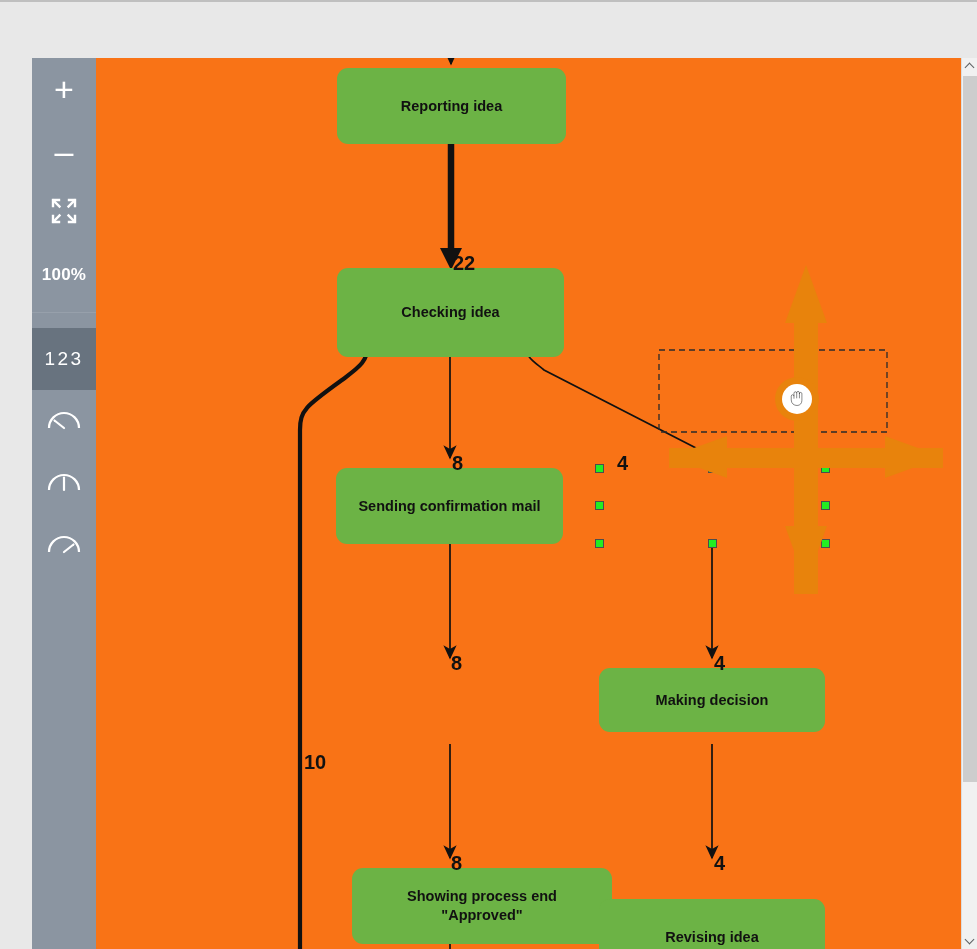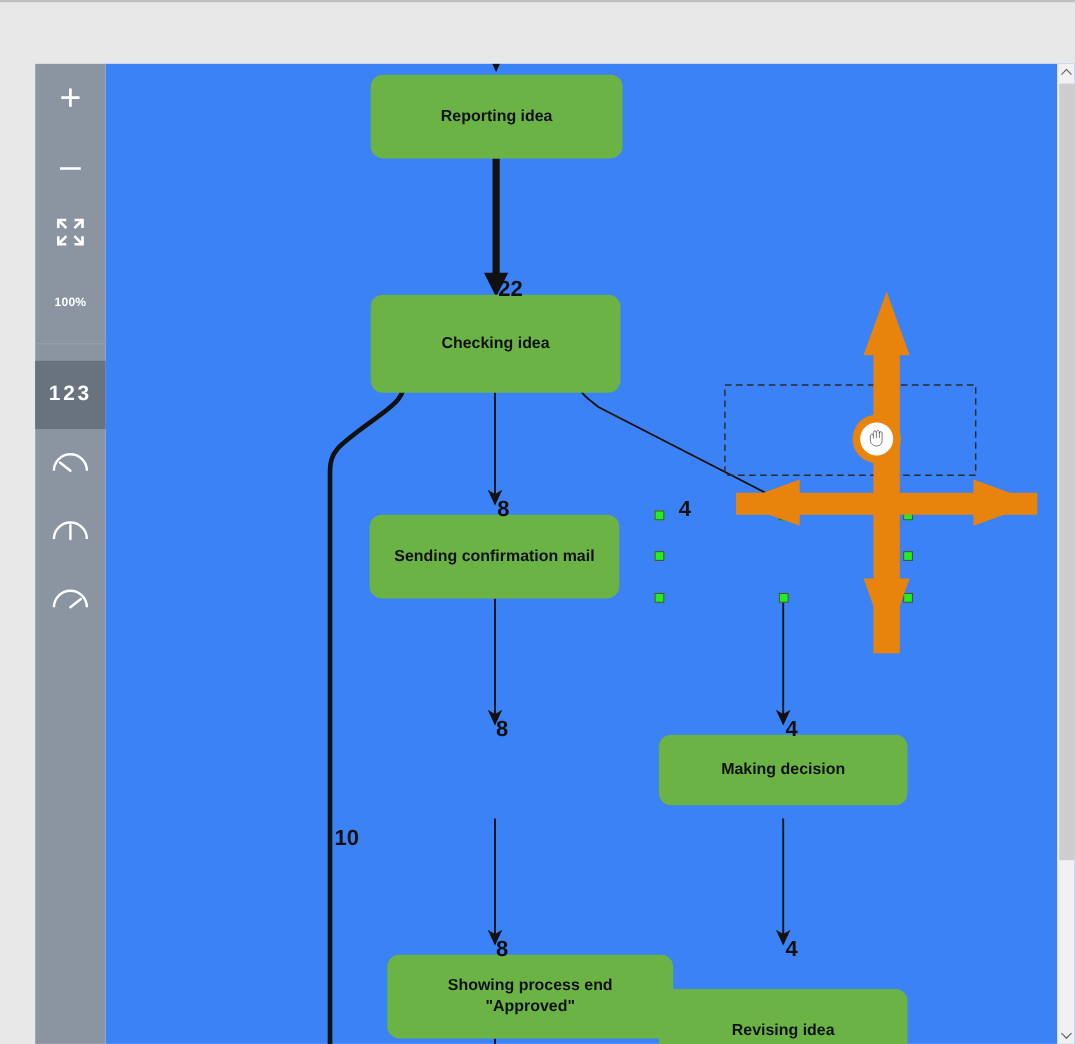--- a/index.html
+++ b/index.html
@@ -38,30 +38,30 @@
     user-select: none;
   }
   .tb-btn.active { background: #68737f; }
   .tb-sep {
     position: absolute; left: 0; width: 64px; height: 1px;
     background: #97a0ab;
   }
   .glyph-plus { font-size: 34px; line-height: 1; font-weight: 300; }
   .glyph-minus { font-size: 34px; line-height: 1; font-weight: 300; }
   .tb-zoom-label {
-    font-size: 11px; font-weight: 700; letter-spacing: .2px;
+    font-size: 17px; font-weight: 700; letter-spacing: .2px;
   }
   .tb-123 {
-    font-size: 19px; font-weight: 700; letter-spacing: 2.5px;
+    font-size: 19px; font-weight: 400; letter-spacing: 2.5px;
   }
   
   .canvas {
     position: absolute; left: 64px; top: 0;
     width: 881px; height: 891px;
-    background: #3b82f6;
+    background: #f97316;
     overflow: hidden;
   }
   .canvas-svg { position: absolute; left: 0; top: 0; }
 
   
   .node {
     position: absolute;
     background: #6cb345;
     border-radius: 11px;
     display: flex; align-items: center; justify-content: center;

